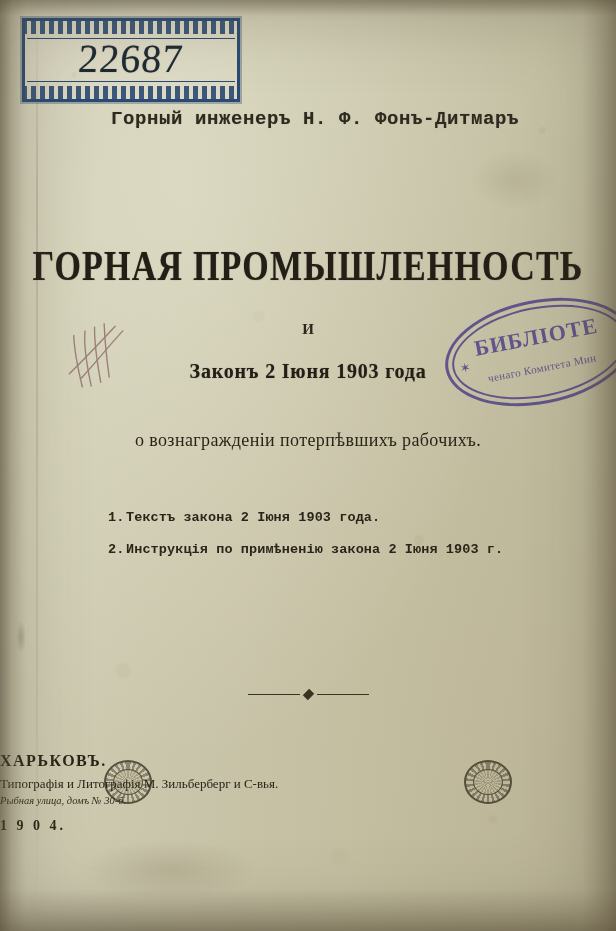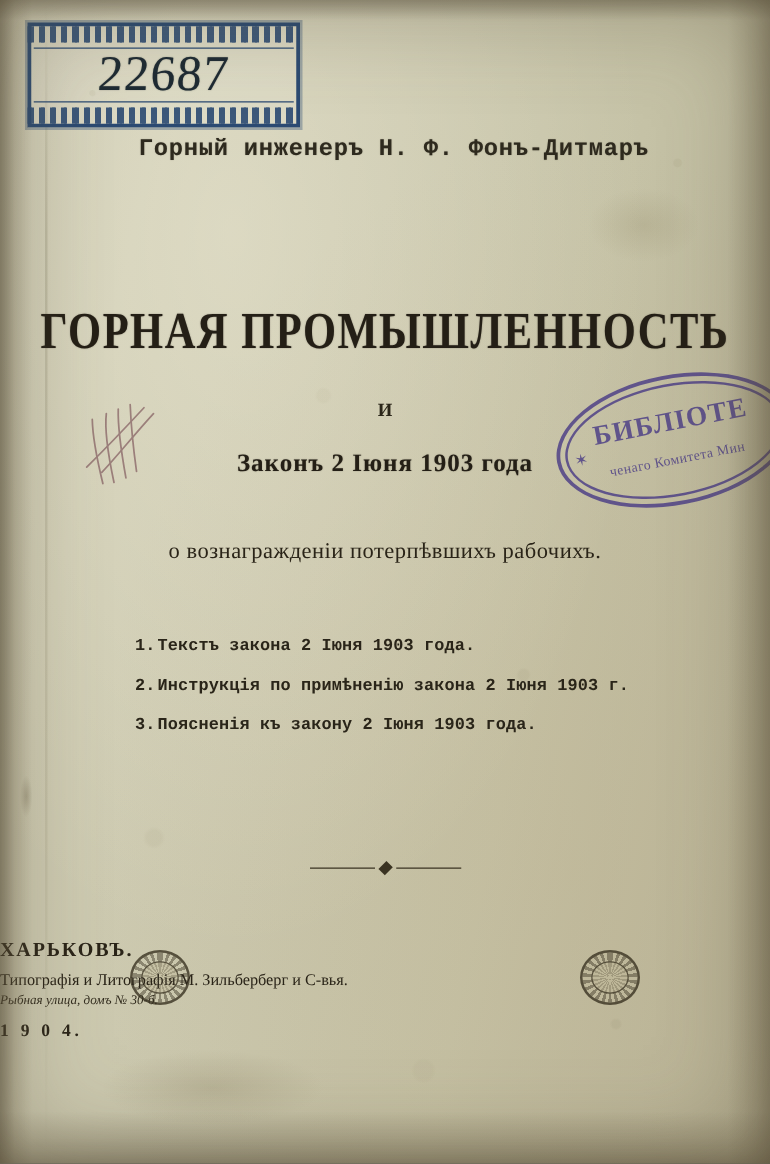--- a/index.html
+++ b/index.html
@@ -410,23 +410,20 @@
     <div class="subtitle">о вознагражденіи потерпѣвшихъ рабочихъ.</div>
   </div>
 
   <div class="toc">
     <div class="toc-item">
       <span class="num">1.</span><span>Текстъ закона 2 Іюня 1903 года.</span>
     </div>
     <div class="toc-item">
       <span class="num">2.</span><span>Инструкція по примѣненію закона 2 Іюня 1903 г.</span>
     </div>
-    <div class="toc-item">
-      <span class="num">3.</span><span>Поясненія къ закону 2 Іюня 1903 года.</span>
-    </div>
   </div>
 
   <div class="divider">
     <span class="rule"></span><span class="dia"></span><span class="rule"></span>
   </div>
 
   <div class="printer-mark left"></div>
   <div class="printer-mark right"></div>
 
   <div class="city">ХАРЬКОВЪ.</div>

